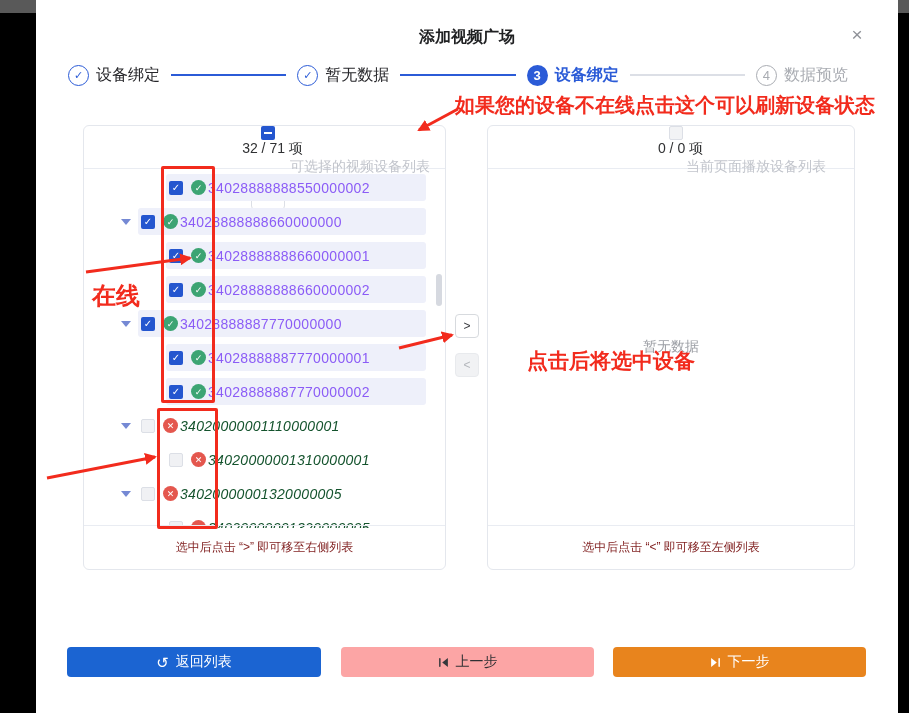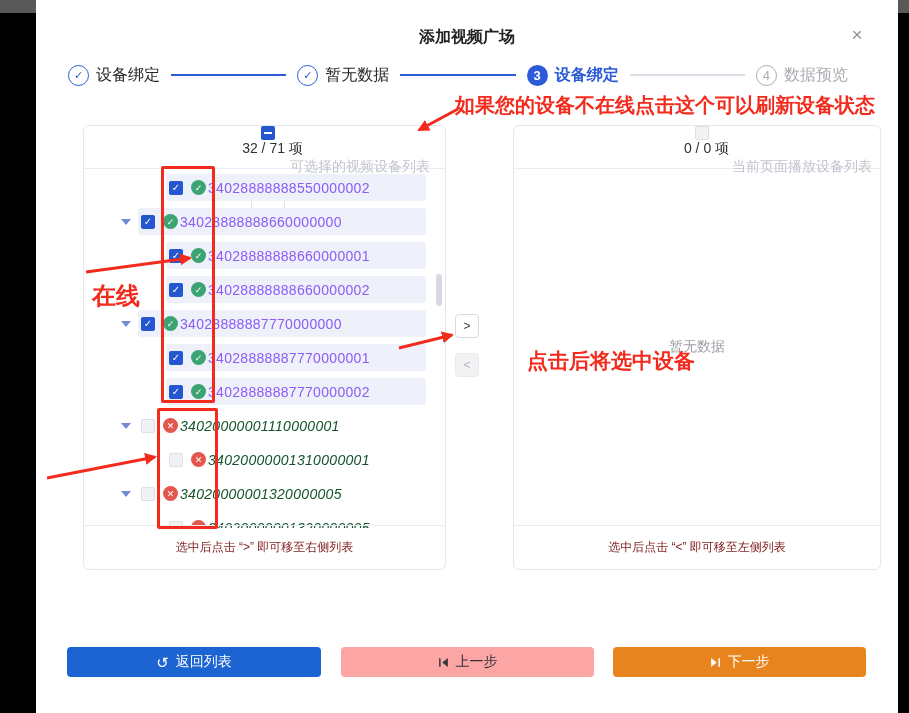--- a/index.html
+++ b/index.html
@@ -25,21 +25,21 @@
   .l-done{color:#26262a;}
   .l-active{color:#2b5bd7;font-weight:700;}
   .l-pending{color:#a9acb2;}
   .s-line{flex:1;height:2px;margin:0 11px;}
   .line-blue{background:#2b5bd7;}
   .line-gray{background:#dcdfe6;}
 
   
   .panel{position:absolute;top:125px;height:445px;background:#fff;border:1px solid #e4e7ed;border-radius:6px;box-sizing:border-box;}
   .panel-left{left:83px;width:363px;}
-  .panel-right{left:513px;width:368px;}
+  .panel-right{left:487px;width:368px;}
   .panel-header{height:43px;border-bottom:1px solid #e9ecf2;display:flex;align-items:center;padding:0 6px 0 13px;box-sizing:border-box;flex-direction:column;}
   .hdr-count{font-size:14px;color:#303133;margin-left:9px;}
   .hdr-title{margin-left:auto;font-size:14px;color:#c2c5cc;}
   .panel-left .hdr-title{margin-right:9px;}
   .refresh-btn{width:32px;height:32px;border:1px solid #dcdfe6;border-radius:4px;background:#fff;display:flex;align-items:center;justify-content:center;cursor:pointer;flex:none;}
   .cbox{width:14px;height:14px;border-radius:2px;box-sizing:border-box;flex:none;}
   .cbox-ind{background:#2456cf;position:relative;}
   .cbox-ind::after{content:"";position:absolute;left:3px;top:6px;width:8px;height:2px;background:#fff;}
   .cbox-off{border:1px solid #dcdfe6;background:#f2f3f5;}
 
@@ -219,21 +219,21 @@
     <div class="panel-footer">选中后点击 “&gt;” 即可移至右侧列表</div>
   </div>
 
   <div class="tbtn tbtn-right">&gt;</div>
   <div class="tbtn tbtn-left">&lt;</div>
 
   <div class="panel panel-right">
     <div class="panel-header" style="padding-left:16px;">
       <span class="cbox cbox-off"></span>
       <span class="hdr-count">0 / 0 项</span>
-      <span class="hdr-title" style="margin-right:2px;">当前页面播放设备列表</span>
+      <span class="hdr-title" style="margin-right:22px;">当前页面播放设备列表</span>
     </div>
     <div class="empty-text">暂无数据</div>
     <div class="panel-footer">选中后点击 “&lt;” 即可移至左侧列表</div>
   </div>
 
   <div class="btn btn-back">
     <span class="uicon">↺</span>
     <span>返回列表</span>
   </div>
   <div class="btn btn-prev">

